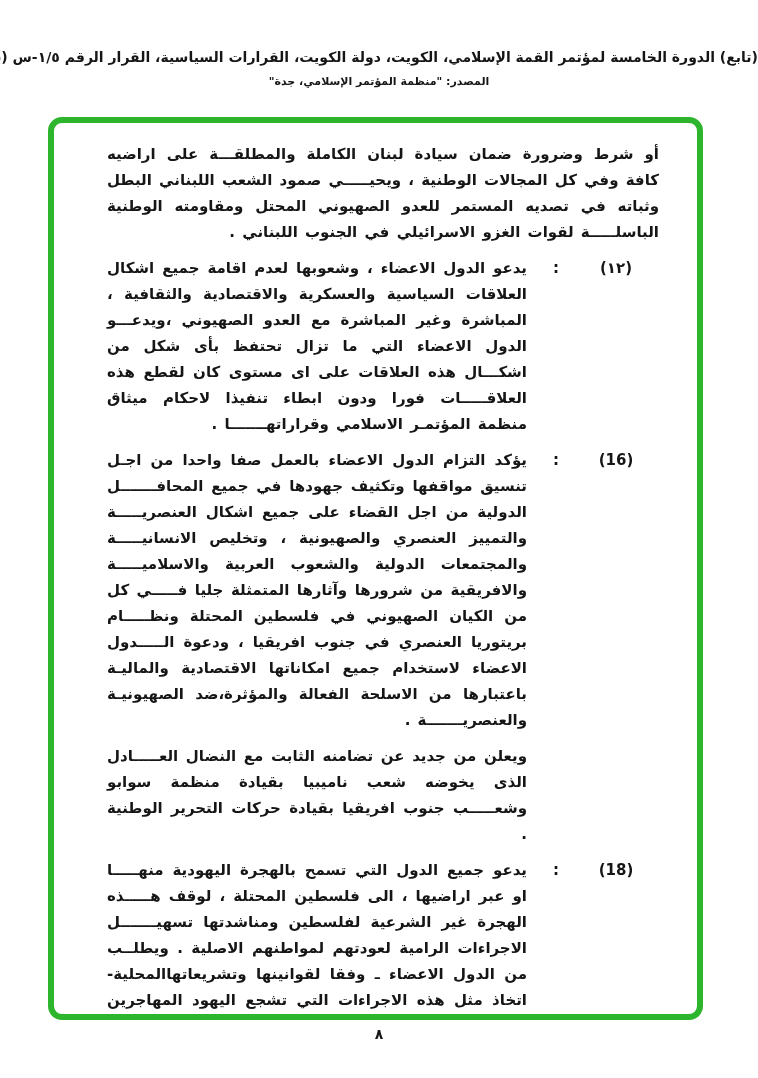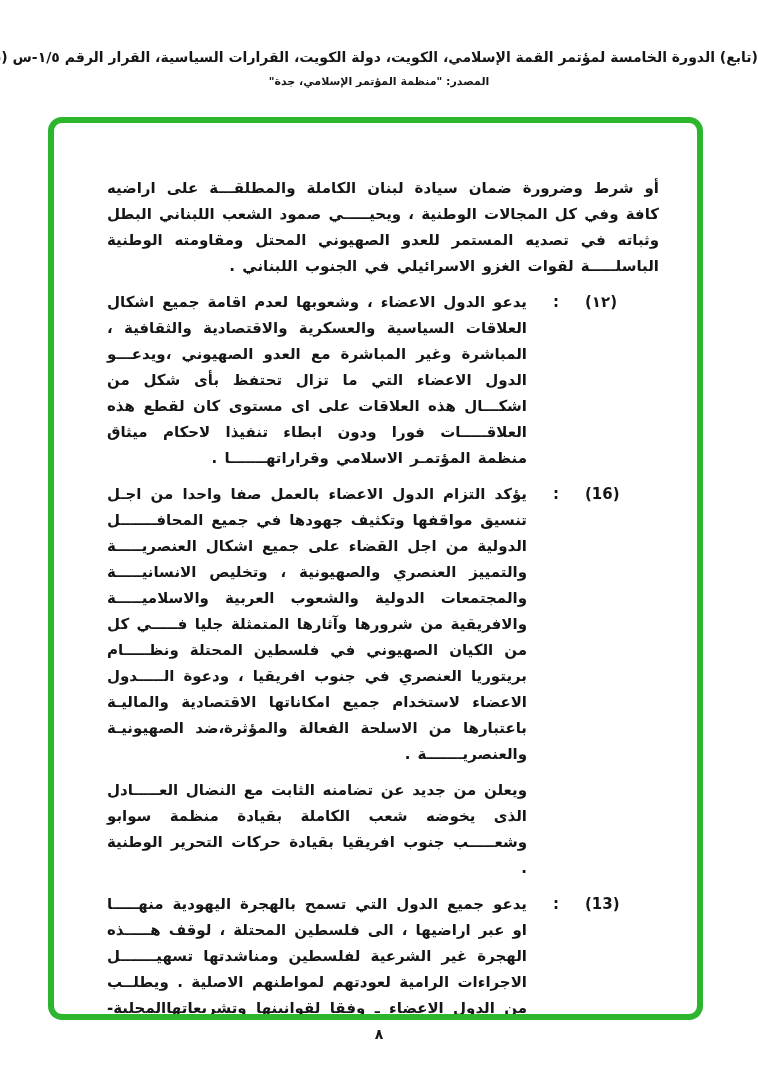--- a/index.html
+++ b/index.html
@@ -45,21 +45,20 @@
     width: 655px;
     height: 903px;
     box-sizing: border-box;
     border: 6px solid #2db52d;
     border-radius: 14px;
     overflow: hidden;
     direction: rtl;
   }
   .res-content {
     padding: 14px 0 0 0;
-    margin-top: 34px;
   }
   .para {
     font-size: 15px;
     font-weight: bold;
     line-height: 26px;
     text-align: justify;
     text-justify: inter-word;
     word-spacing: 2px;
     margin: 0;
   }
@@ -72,21 +71,21 @@
     direction: rtl;
     margin-top: 10px;
   }
   .res-item .num {
     width: 62px;
     margin-right: 50px;
     flex: none;
     font-size: 15px;
     font-weight: bold;
     line-height: 26px;
-    text-align: left;
+    text-align: center;
   }
   .res-item .colon {
     width: 58px;
     flex: none;
     font-size: 15px;
     font-weight: bold;
     line-height: 26px;
     text-align: center;
   }
   .res-item .body-col {
@@ -131,26 +130,26 @@
         <div class="body-col">
           <p class="para"><span class="lead-underline">يدعو</span><span> الدول الاعضاء ، وشعوبها لعدم اقامة جميع اشكال العلاقات السياسية والعسكرية والاقتصادية والثقافية ، المباشرة وغير المباشرة مع العدو الصهيوني ،ويدعـــو الدول الاعضاء التي ما تزال تحتفظ بأى شكل من اشكـــال هذه العلاقات على اى مستوى كان لقطع هذه العلاقـــــات فورا ودون ابطاء تنفيذا لاحكام ميثاق منظمة المؤتمـر الاسلامي وقراراتهـــــــا .</span></p>
         </div>
       </div>
 
       <div class="res-item">
         <div class="num">(16)</div>
         <div class="colon">:</div>
         <div class="body-col">
           <p class="para"><span class="lead-underline">يؤكد</span><span> التزام الدول الاعضاء بالعمل صفا واحدا من اجـل تنسيق مواقفها وتكثيف جهودها في جميع المحافـــــــل الدولية من اجل القضاء على جميع اشكال العنصريـــــة والتمييز العنصري والصهيونية ، وتخليص الانسانيـــــة والمجتمعات الدولية والشعوب العربية والاسلاميـــــة والافريقية من شرورها وآثارها المتمثلة جليا فـــــي كل من الكيان الصهيوني في فلسطين المحتلة ونظـــــام بريتوريا العنصري في جنوب افريقيا ، ودعوة الـــــدول الاعضاء لاستخدام جميع امكاناتها الاقتصادية والماليـة باعتبارها من الاسلحة الفعالة والمؤثرة،ضد الصهيونيـة والعنصريـــــــة .</span></p>
-          <p class="para followup">ويعلن من جديد عن تضامنه الثابت مع النضال العـــــادل الذى يخوضه شعب الكاملة بقيادة منظمة سوابو وشعـــــب جنوب افريقيا بقيادة حركات التحرير الوطنية .</p>
+          <p class="para followup">ويعلن من جديد عن تضامنه الثابت مع النضال العـــــادل الذى يخوضه شعب ناميبيا بقيادة منظمة سوابو وشعـــــب جنوب افريقيا بقيادة حركات التحرير الوطنية .</p>
         </div>
       </div>
 
       <div class="res-item">
-        <div class="num">(13)</div>
+        <div class="num">(18)</div>
         <div class="colon">:</div>
         <div class="body-col">
           <p class="para"><span class="lead-underline">يدعو</span><span> جميع الدول التي تسمح بالهجرة اليهودية منهـــــا او عبر اراضيها ، الى فلسطين المحتلة ، لوقف هـــــذه الهجرة غير الشرعية لفلسطين ومناشدتها تسهيـــــــل الاجراءات الرامية لعودتهم لمواطنهم الاصلية . ويطلــب من الدول الاعضاء ـ وفقا لقوانينها وتشريعاتهاالمحلية- اتخاذ مثل هذه الاجراءات التي تشجع اليهود المهاجرين على الهجرة المعاكسة من فلسطين المحتلة .</span></p>
         </div>
       </div>
 
     </div>
   </div>
 
   <div class="page-footer">٨</div>

